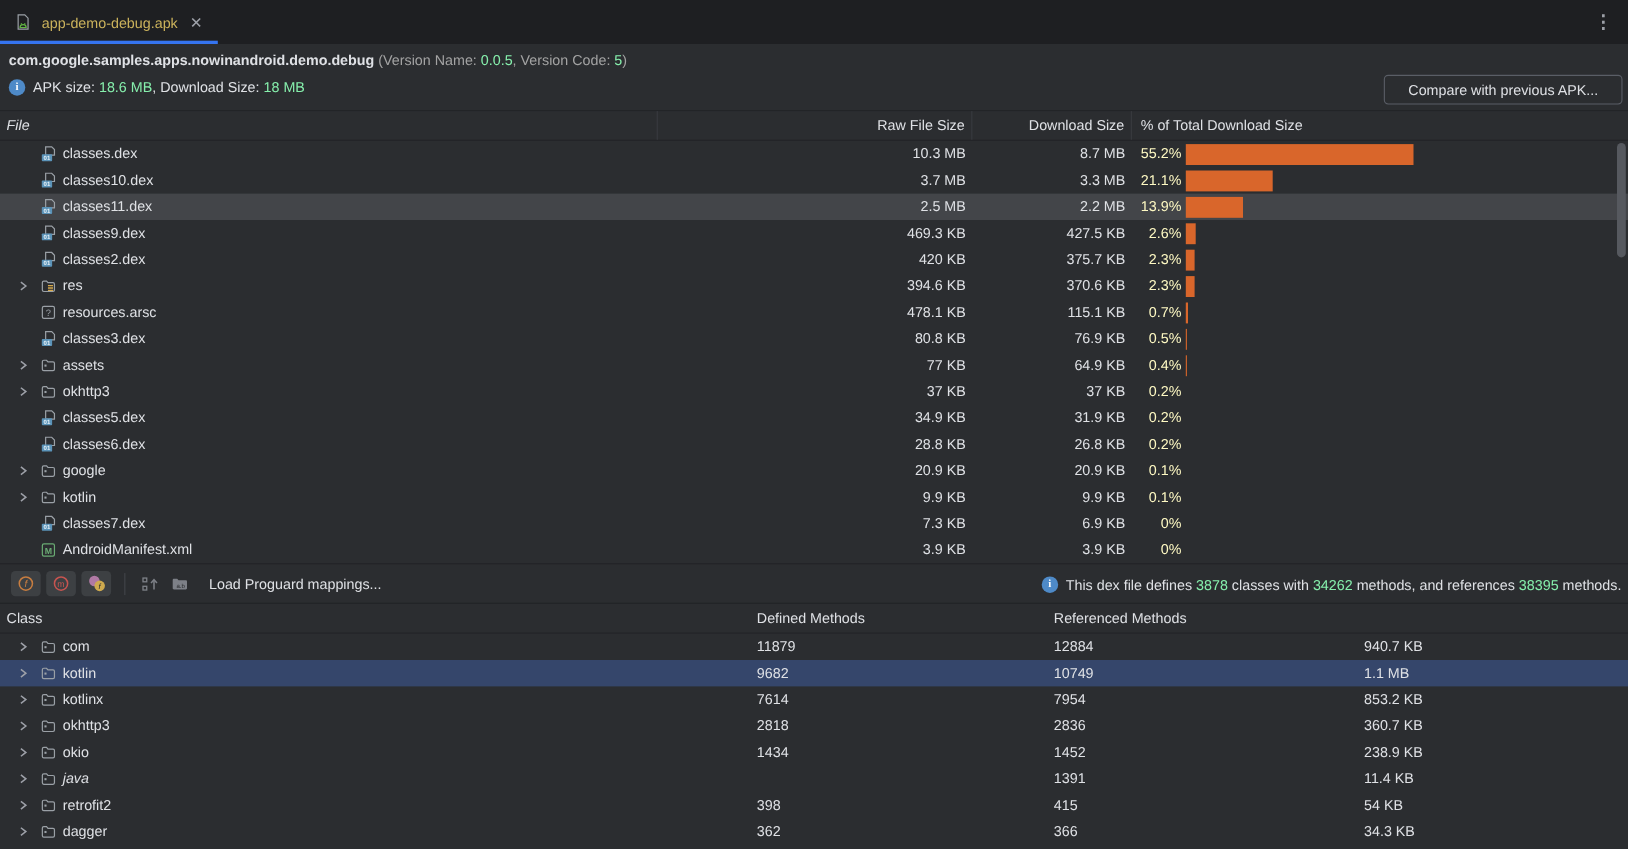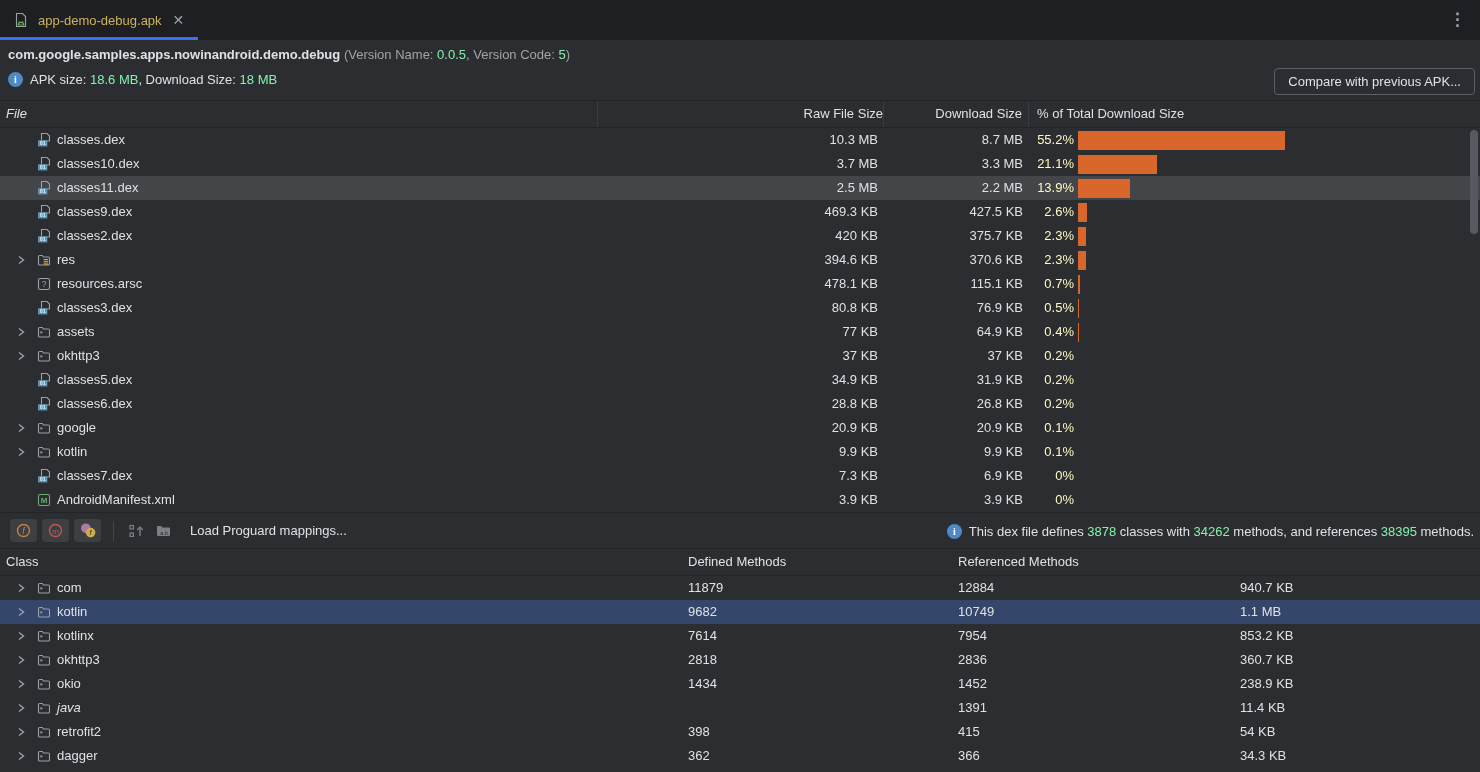--- a/index.html
+++ b/index.html
@@ -20,31 +20,31 @@
   
   .info { position:absolute; top:40px; left:0; width:1480px; height:60px; background:#2b2d30; }
   .pkg-line { position:absolute; top:3px; left:8px; height:24px; line-height:24px; white-space:nowrap; }
   .pkg-name { font-weight:bold; color:#dfe1e5; }
   .dim { color:#a3a3a3; }
   .b { font-weight:normal; color:#86efac; }
   .apk-line { position:absolute; top:24px; left:8px; height:30px; display:flex; align-items:center; gap:7px; }
   .info-ic { width:15px; height:15px; border-radius:50%; background:#4e8ac8; color:#fff;
              display:inline-flex; align-items:center; justify-content:center;
              font-size:10px; font-weight:bold; font-family:"Liberation Serif", serif; flex:0 0 auto; }
-  .compare-btn { position:absolute; top:28px; right:5px; height:27px; line-height:25px; padding:0 13px;
+  .compare-btn { position:absolute; top:28px; right:5px; height:27px; line-height:25px; padding:0 21px;
                  border:1px solid #5a5e66; border-radius:4px; background:transparent; color:#dfe1e5;
                  font-size:13px; font-family:inherit; cursor:pointer; }
 
   
   .fhdr { position:absolute; top:100px; left:0; width:1480px; height:28px;
           display:grid; grid-template-columns:598px 286px 145px 451px;
           border-top:1px solid #222427; border-bottom:1px solid #222427; background:#2b2d30; }
   .fhdr > div { line-height:26px; white-space:nowrap; overflow:hidden; }
   .h-file { padding-left:6px; border-right:1px solid #393b40;font-style:italic; }
-  .h-raw  { text-align:right; padding-right:0; border-right:1px solid #393b40; }
+  .h-raw  { text-align:right; padding-right:6px; border-right:1px solid #393b40; }
   .h-dl   { text-align:right; padding-right:6px; border-right:1px solid #393b40; }
   .h-pct  { padding-left:8px; }
 
   .frows { position:absolute; top:128px; left:0; width:1480px; height:384px; }
   .frow { display:grid; grid-template-columns:598px 280px 145px 51px 406px; height:24px; cursor:pointer; }
   .frow.sel-gray { background:#434549; }
   .cell-name { display:flex; align-items:center; padding-left:14px; white-space:nowrap; overflow:hidden; }
   .chev { width:22px; height:14px; display:inline-flex; align-items:center; flex:0 0 auto; }
   .fico { width:18px; height:16px; display:inline-flex; align-items:center; flex:0 0 auto; }
   .fname { margin-left:3px; line-height:24px; }

